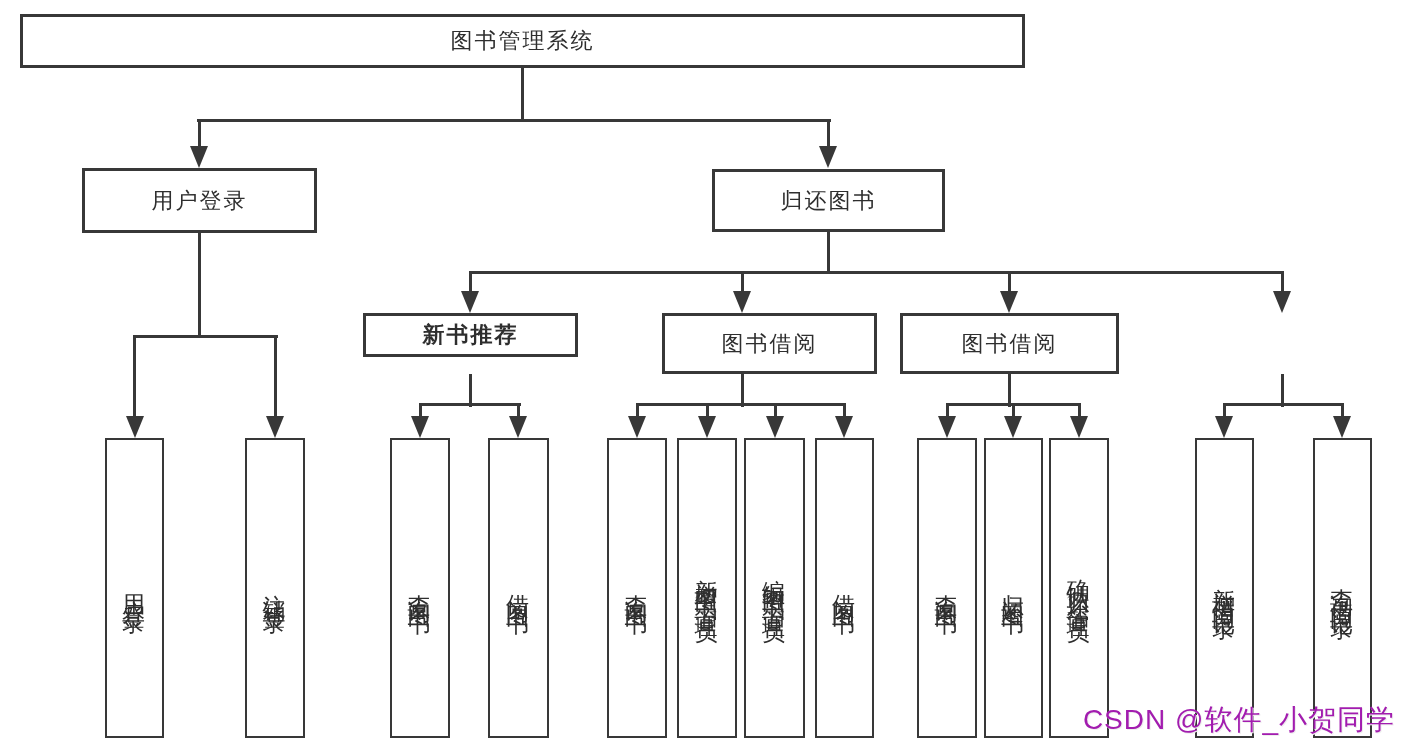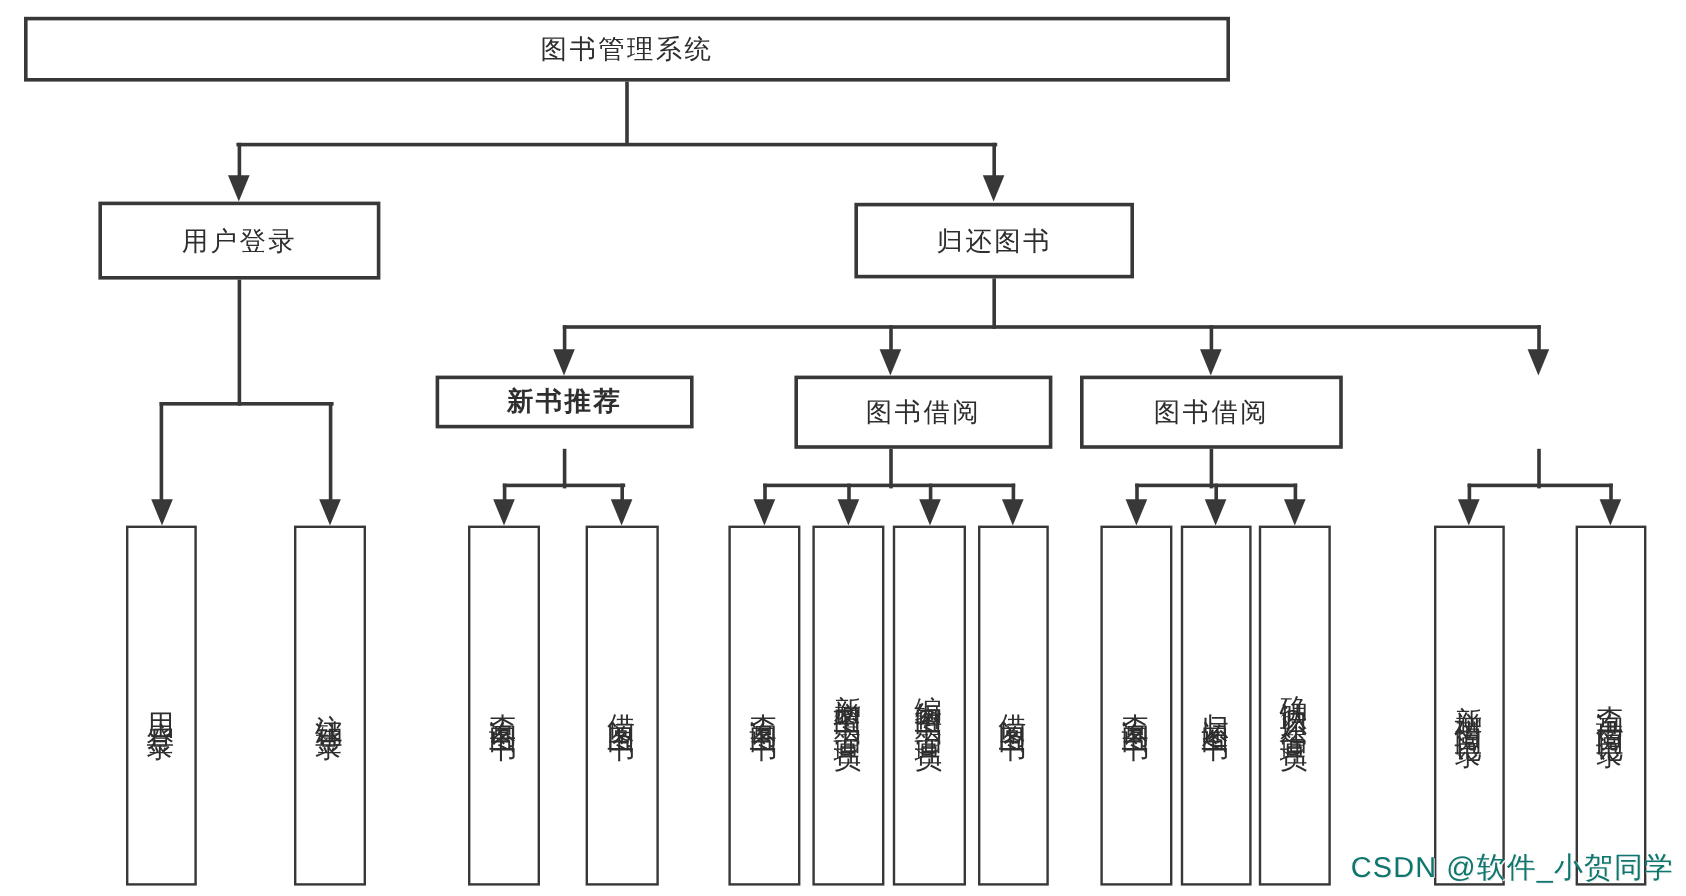--- a/index.html
+++ b/index.html
@@ -50,22 +50,22 @@
     position: absolute;
     width: 0; height: 0;
     border-left: 9px solid transparent;
     border-right: 9px solid transparent;
     border-top: 22px solid #383838;
   }
   .watermark {
     position: absolute;
     right: 10px;
     bottom: 8px;
-    font-size: 24px;
-    color: #0f766e;
+    font-size: 28px;
+    color: #a21caf;
     text-shadow: 1px 1px 0 #eeeeee;
     z-index: 10;
     letter-spacing: 1px;
     margin-top: 41px;
   }
 </style>
 </head>
 <body>
 
 <div id="stage">

